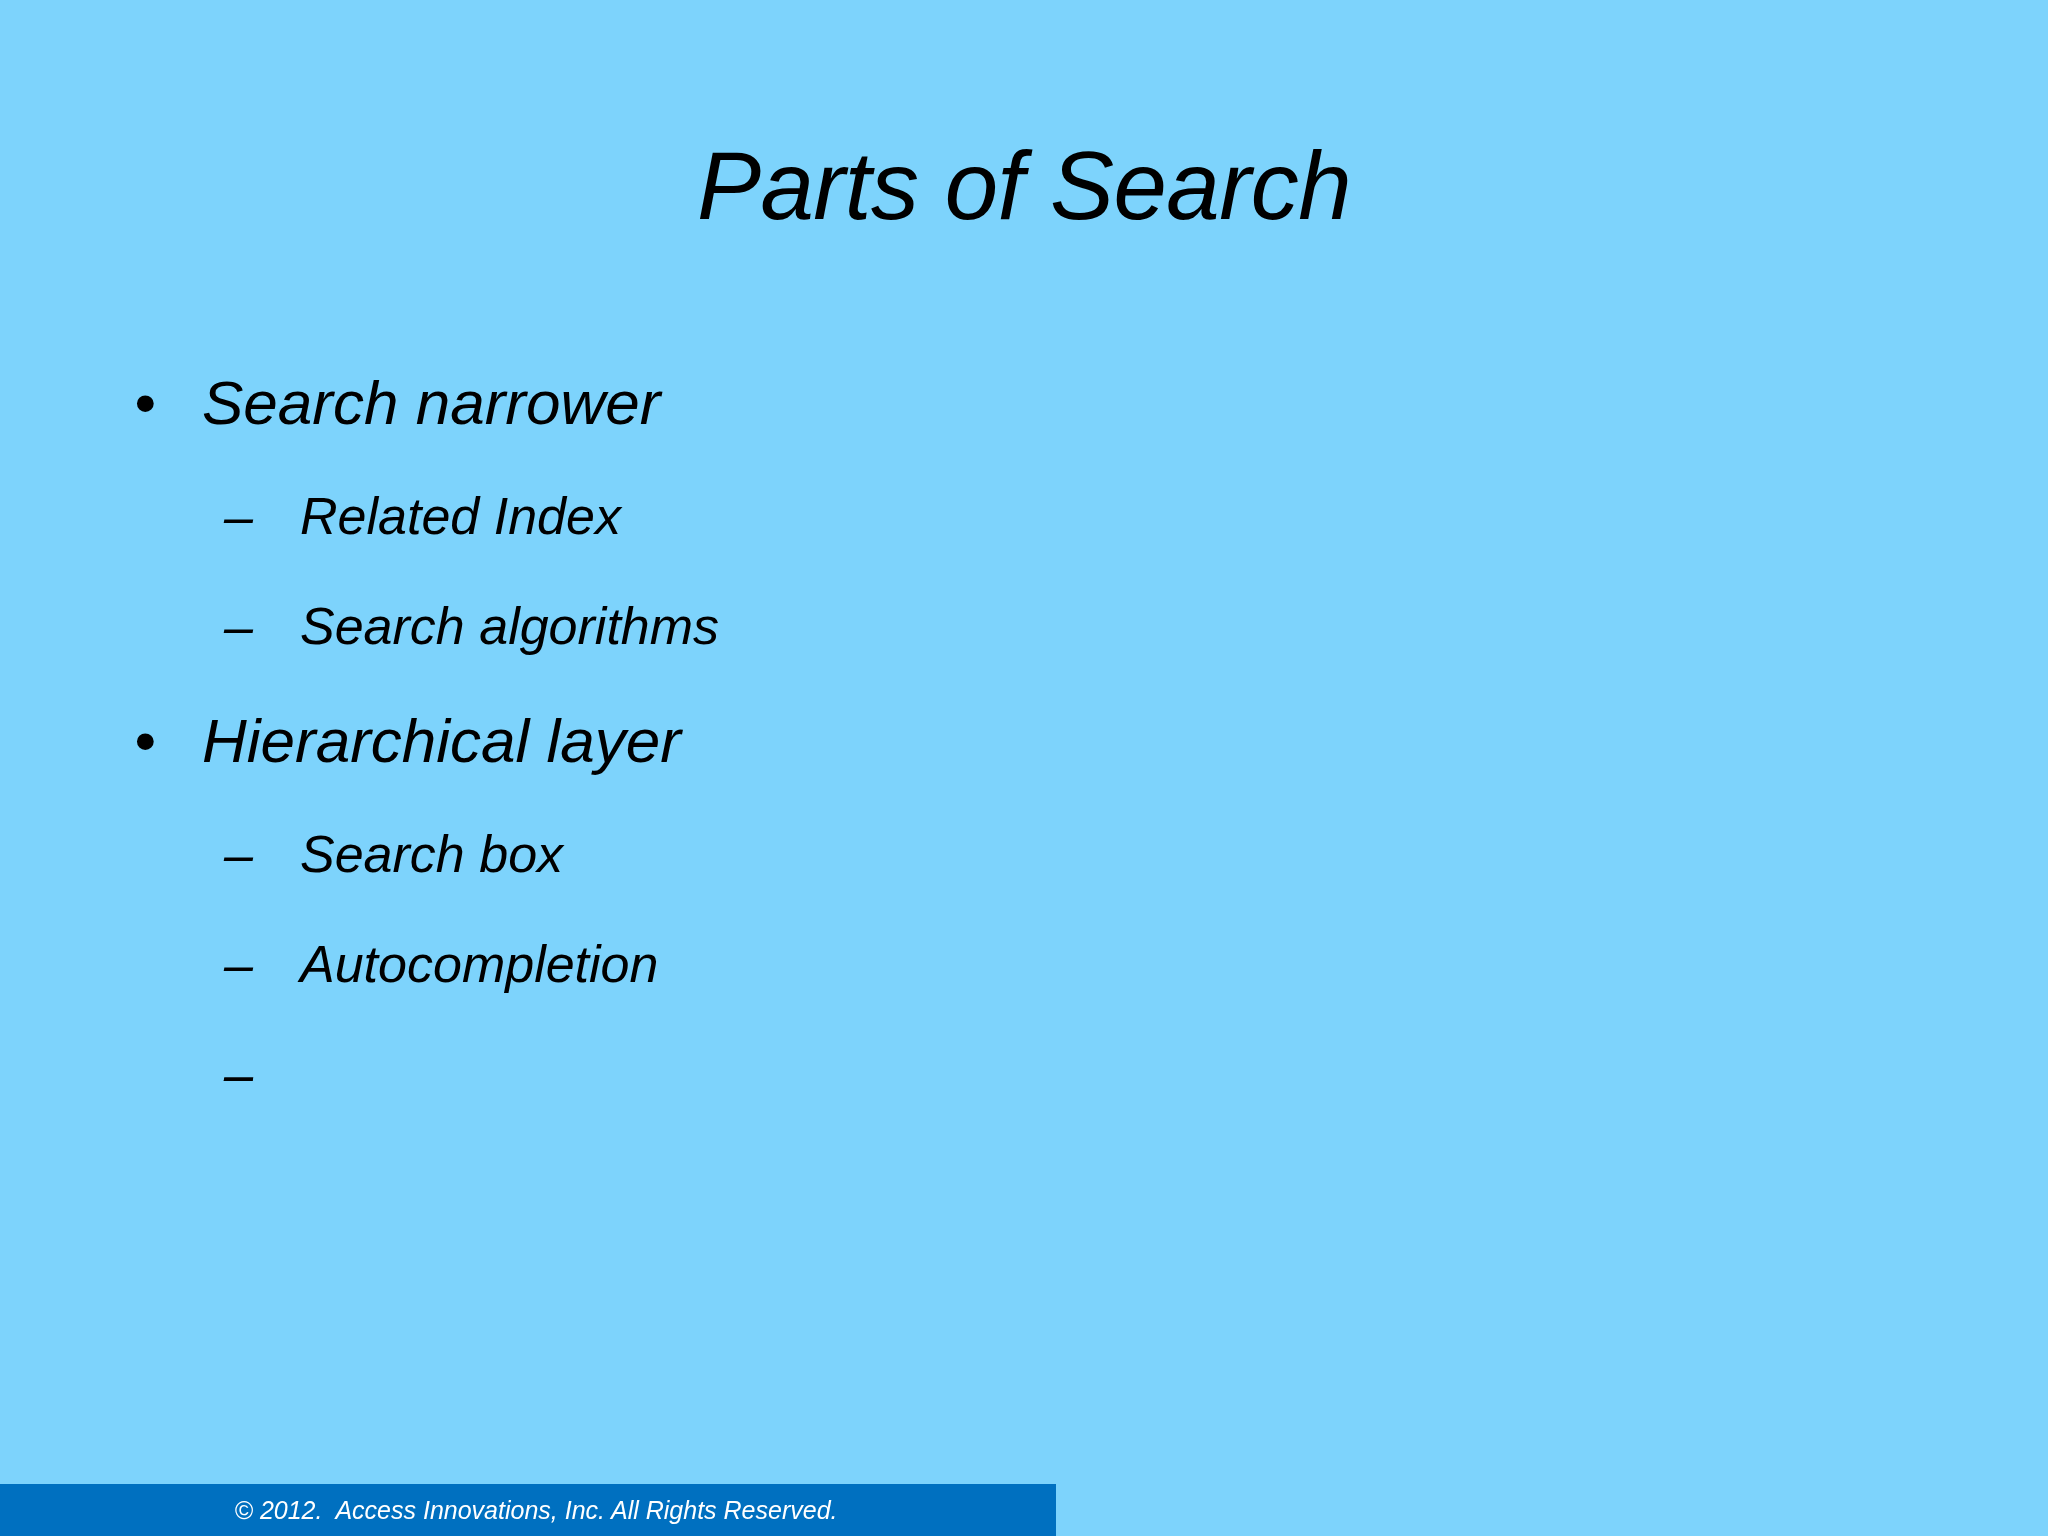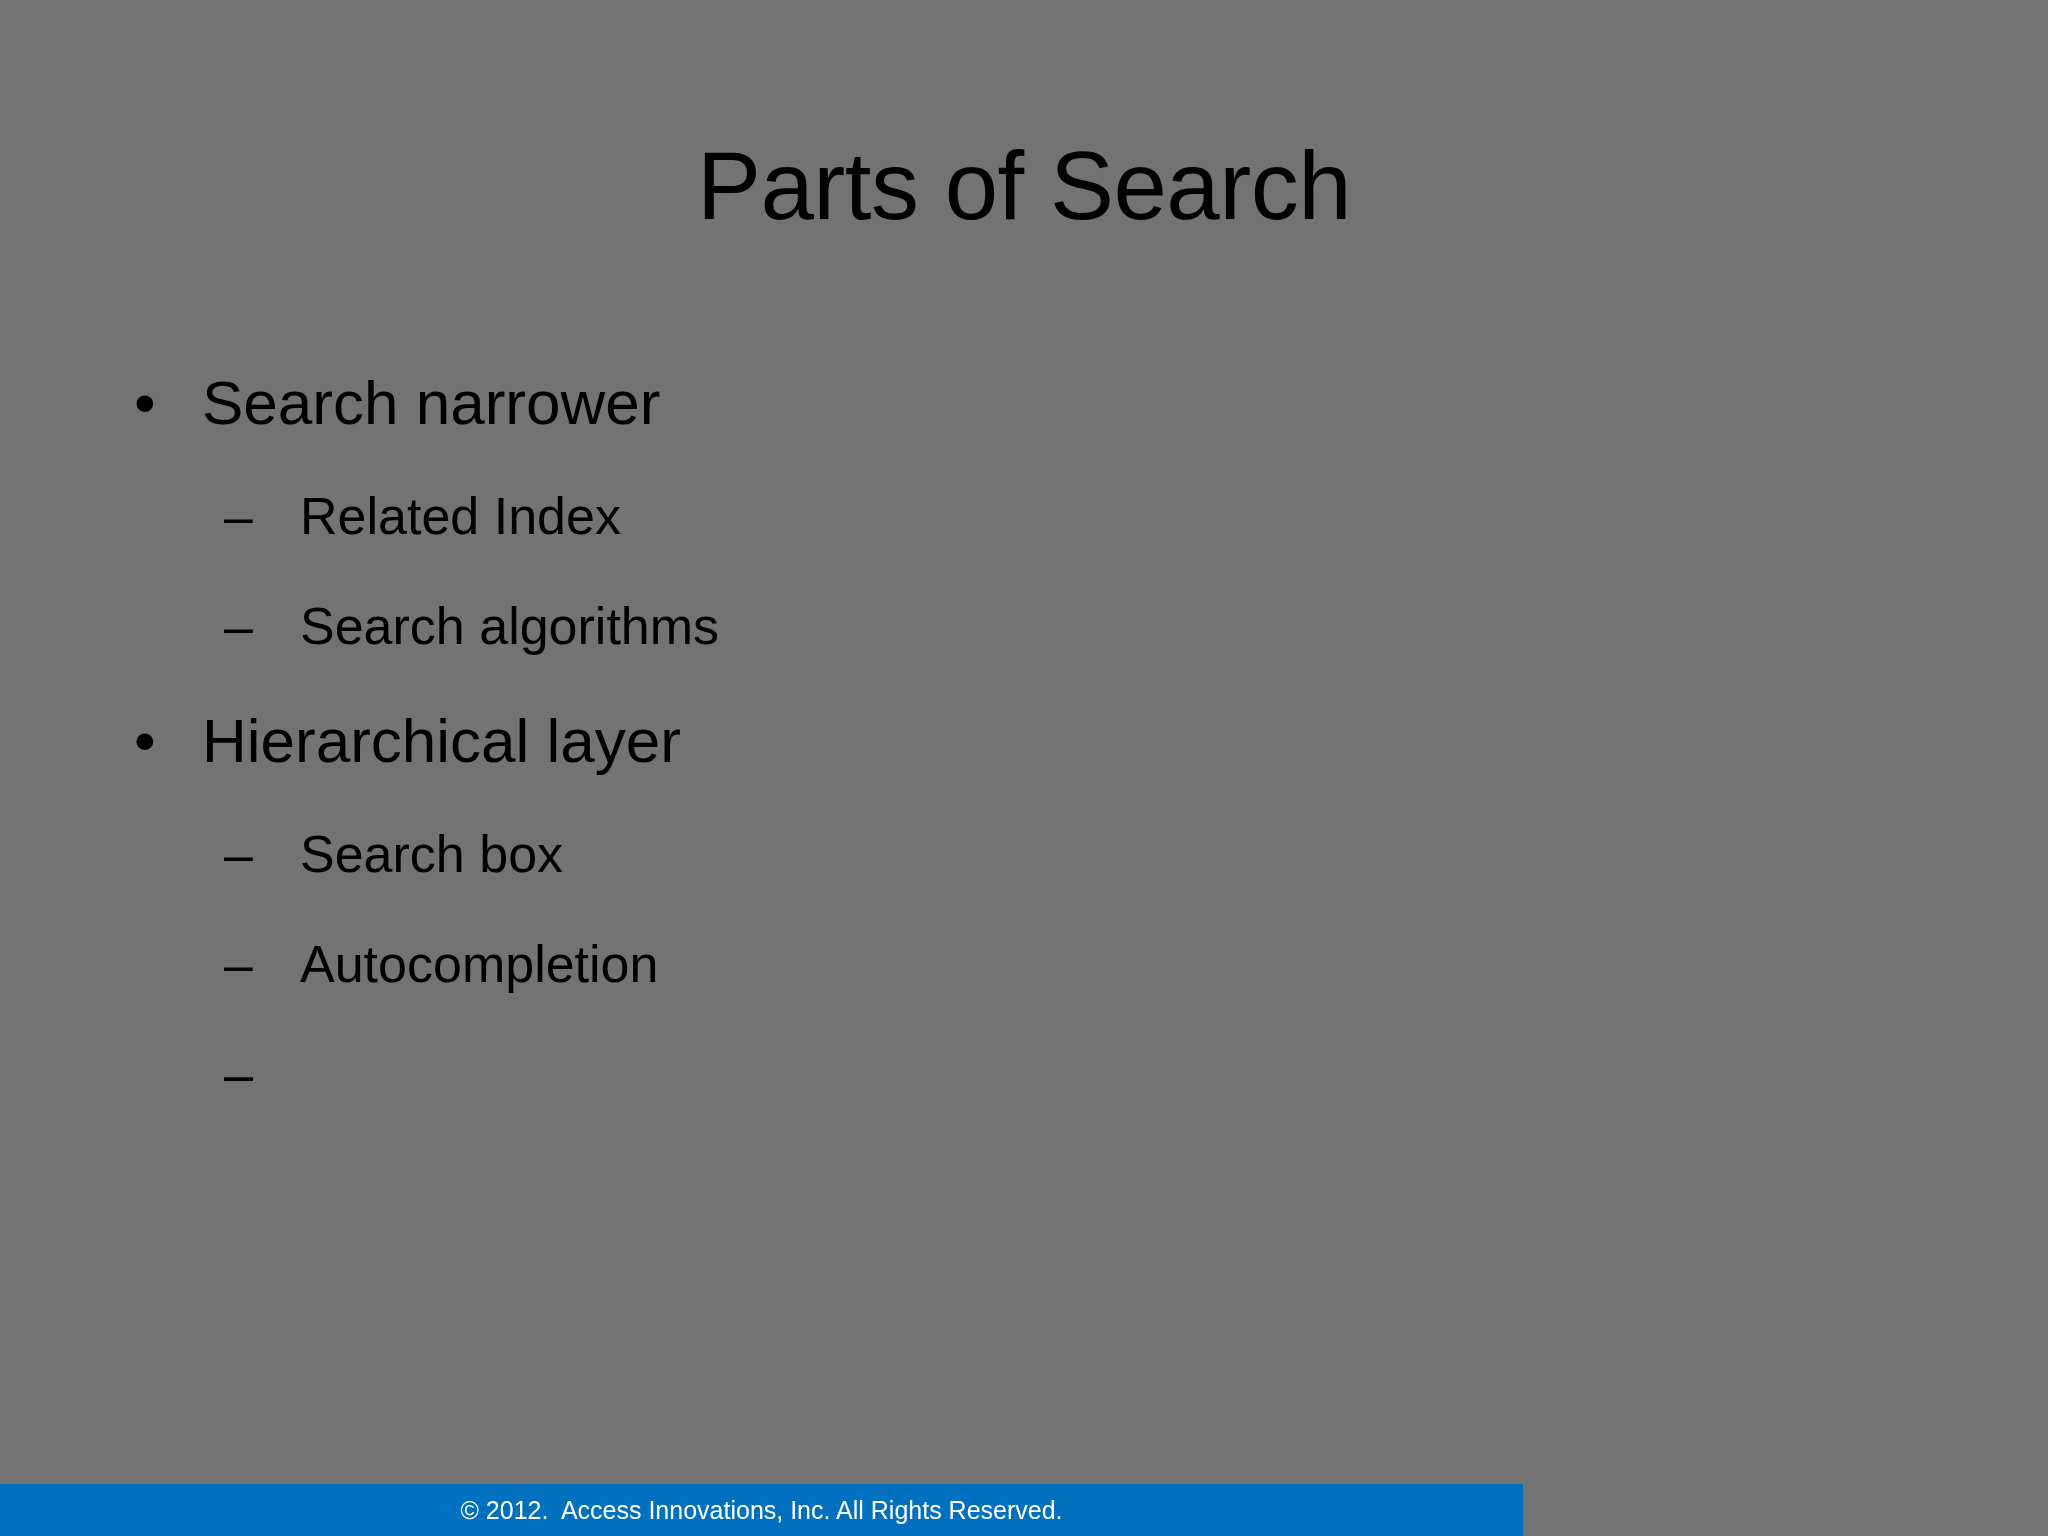--- a/index.html
+++ b/index.html
@@ -12,21 +12,22 @@
     height: 1536px;
     overflow: hidden;
     font-family: "Liberation Sans", "DejaVu Sans", sans-serif;
     color: #000000;
     position: relative;
   }
 
   .slide {
     position: absolute;
     inset: 0;
-    background: #737373;
+    background: #7dd3fc;
+    font-style: italic;
   }
 
   
   .slide-title {
     position: absolute;
     left: 0;
     right: 0;
     top: 72px;
     text-align: center;
     font-size: 96px;
@@ -82,26 +83,27 @@
   }
 
   
   .gap-before-group { margin-top: 10px; }
 
   
   .footer-bar {
     position: absolute;
     left: 0;
     bottom: 0;
-    width: 1523px;
+    width: 1040px;
     height: 52px;
     background: #0070c0;
     display: flex;
     align-items: center;
     justify-content: center;
+    padding-left: 16px;
   }
   .footer-text {
     color: #ffffff;
     font-size: 25px;
     line-height: 1;
     font-weight: 400;
     white-space: pre;
     font-family: "Liberation Sans", "DejaVu Sans", sans-serif;
   }
 </style>

